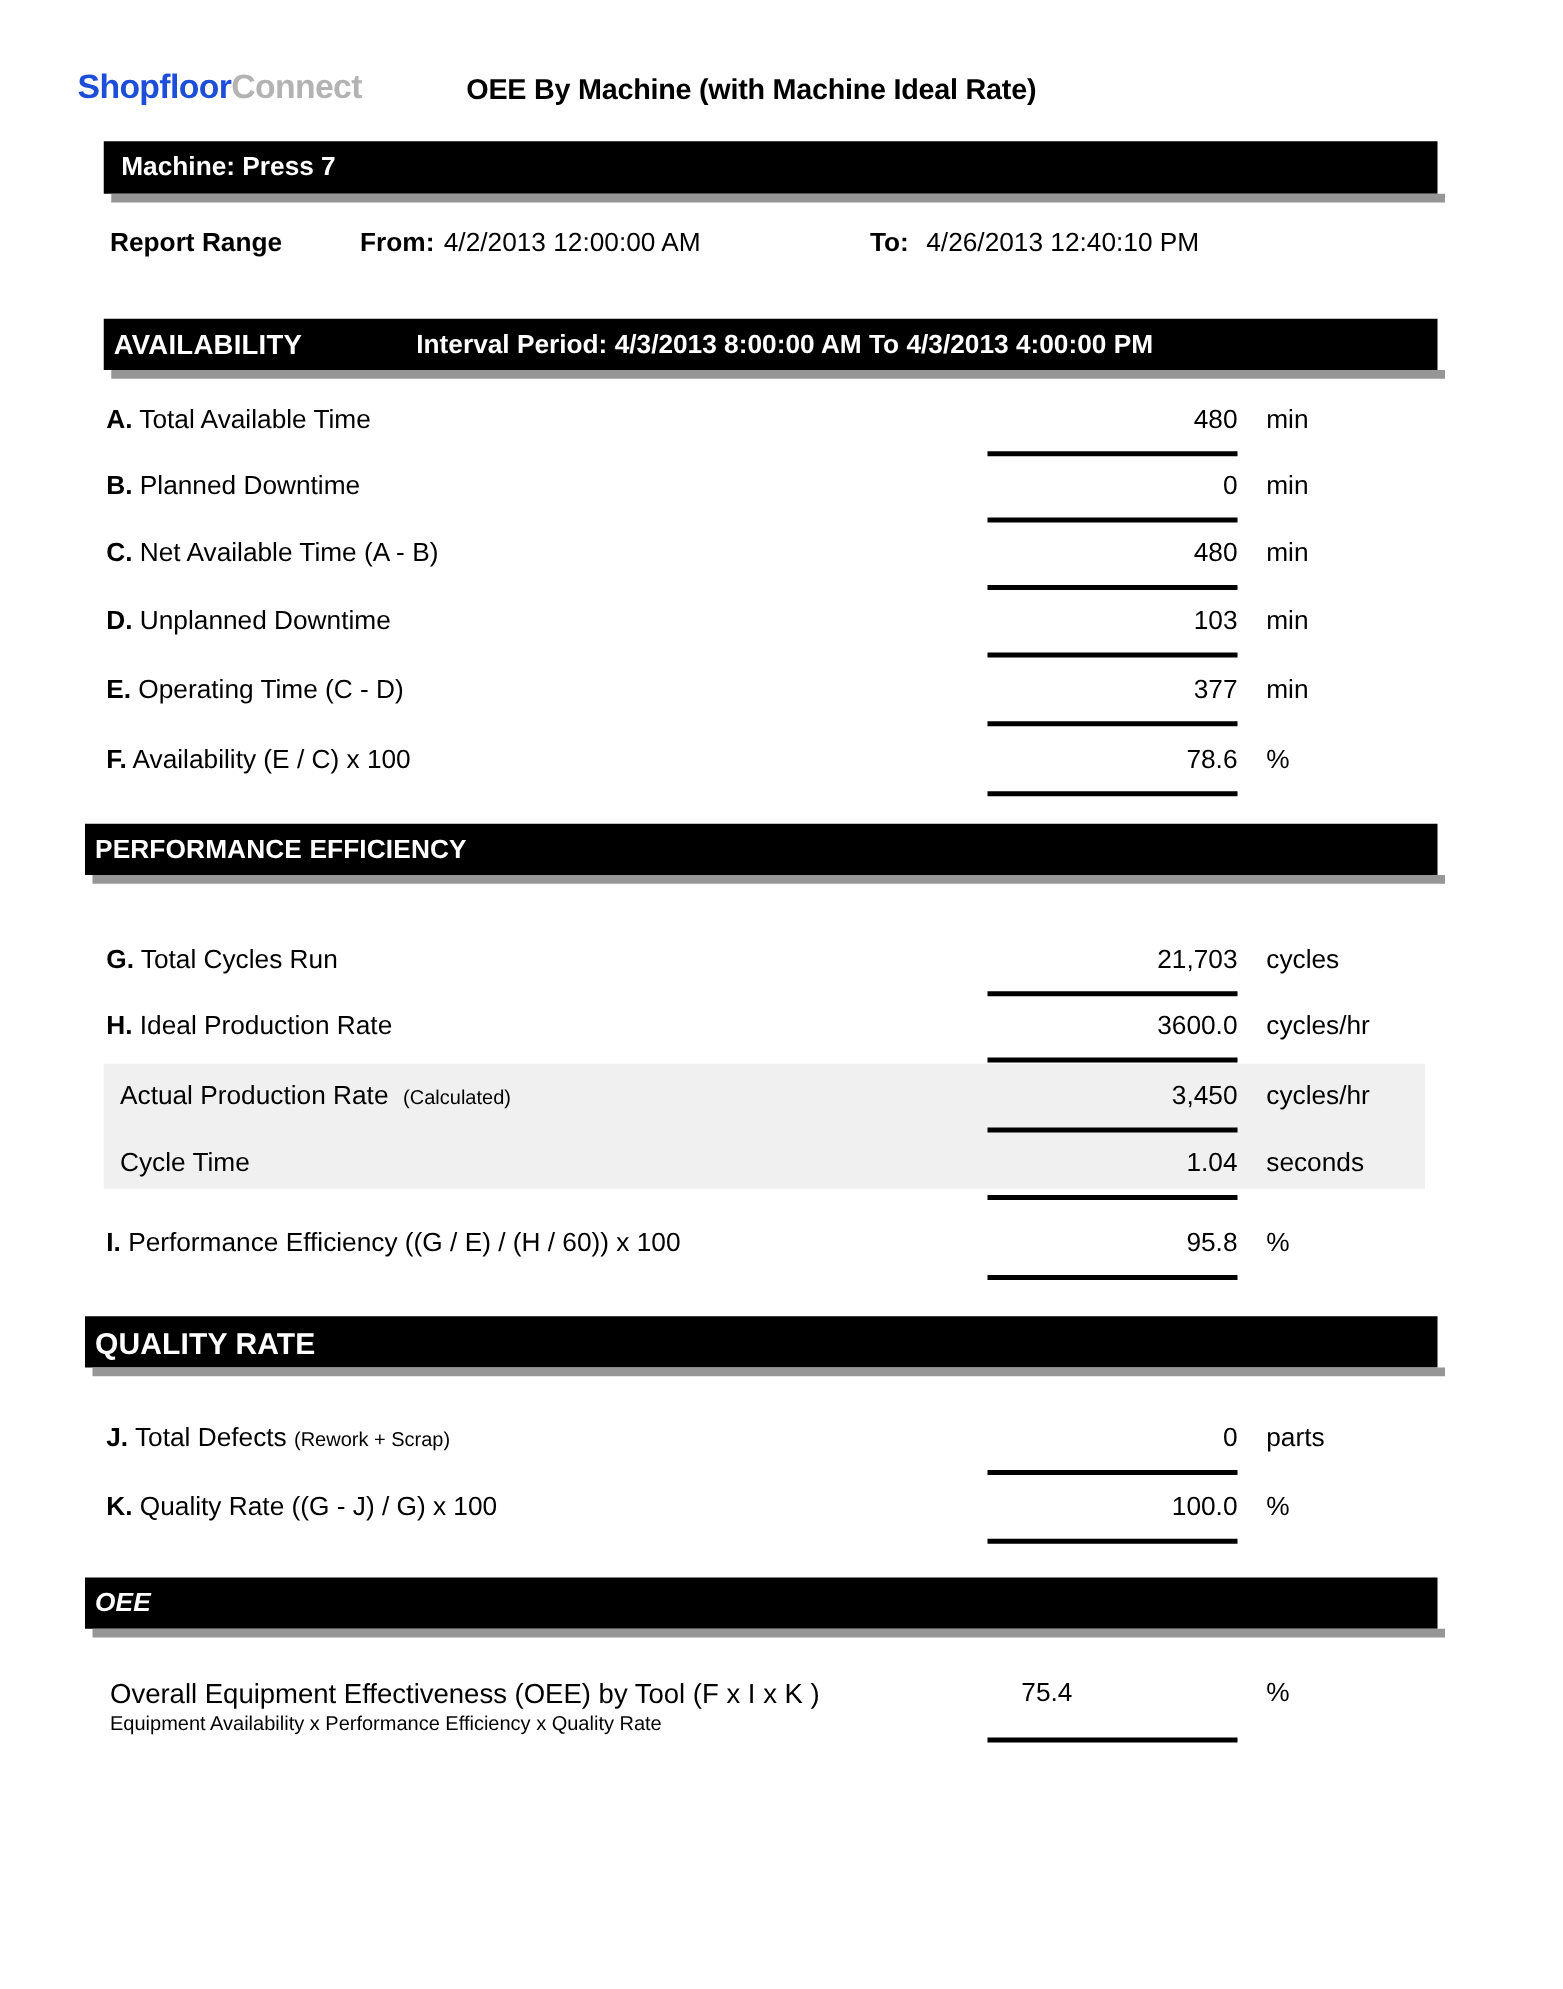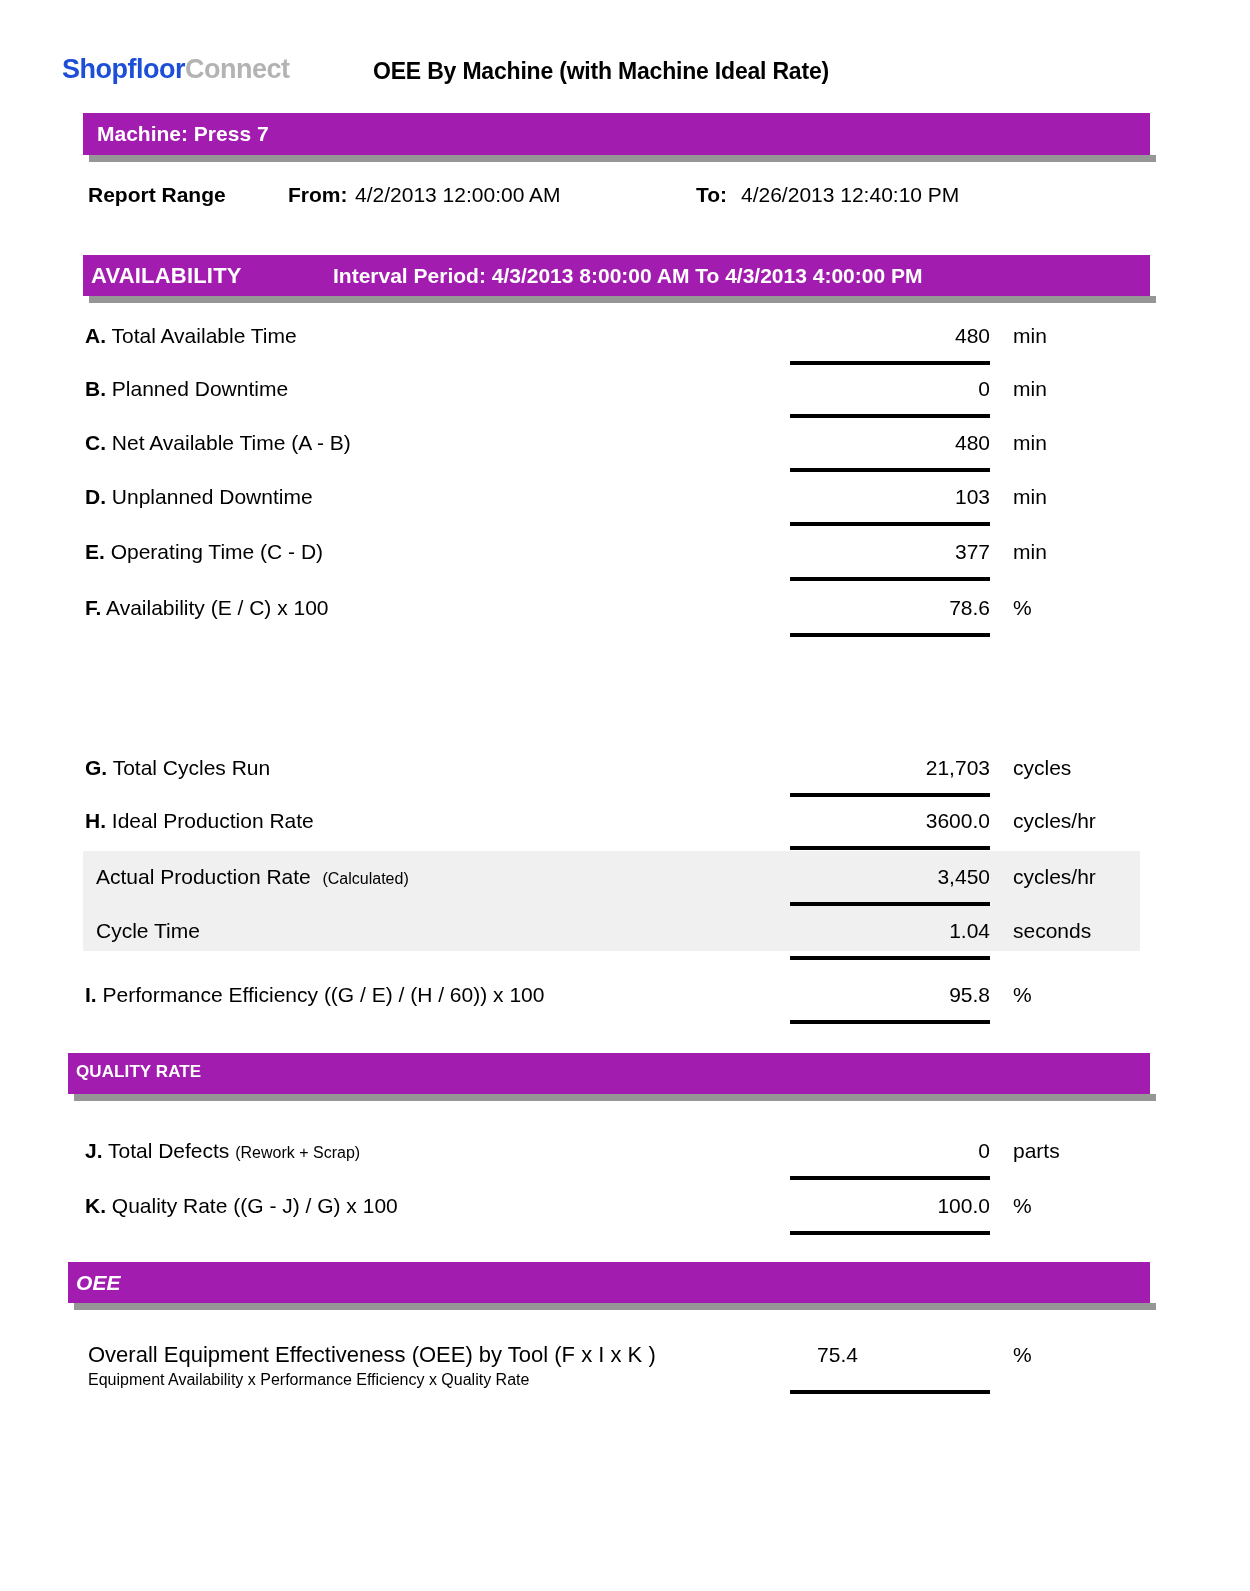--- a/index.html
+++ b/index.html
@@ -43,21 +43,21 @@
     text-align: center;
     font-size: 23px;
     font-weight: bold;
     letter-spacing: -0.2px;
     padding-left: 44px;
   }
 
   
   .blackbar {
     position: absolute;
-    background: #a21caf;
+    background: #000000;
     color: #ffffff;
     box-sizing: border-box;
   }
   .blackbar .shadow {
     position: absolute;
     left: 6px;
     top: 100%;
     width: 100%;
     height: 7px;
     background: #969696;
@@ -97,21 +97,21 @@
   }
   #performance-bar .t1 { left: 8px; top: 9px; font-size: 21px; letter-spacing: 0.1px; }
 
   
   #quality-bar {
     left: 68px;
     top: 1053px;
     width: 1082px;
     height: 41px;
   }
-  #quality-bar .t1 { left: 8px; top: 9px; font-size: 17px; letter-spacing: 0.1px; }
+  #quality-bar .t1 { left: 8px; top: 9px; font-size: 24px; letter-spacing: 0.1px; }
 
   
   #oee-bar {
     left: 68px;
     top: 1262px;
     width: 1082px;
     height: 41px;
     font-style: italic;
   }
   #oee-bar .t1 { left: 8px; top: 9px; font-size: 21px; letter-spacing: 0.1px; }
@@ -297,20 +297,24 @@
     <span class="rule"></span>
     <span class="unit">min</span>
   </div>
   <div class="row" style="top:593px">
     <span class="label"><span class="key">F.</span><span> Availability (E / C) x 100</span></span>
     <span class="value">78.6</span>
     <span class="rule"></span>
     <span class="unit">%</span>
   </div>
 
+  <div class="blackbar" id="performance-bar">
+    <span class="bar-text t1">PERFORMANCE EFFICIENCY</span>
+    <span class="shadow"></span>
+  </div>
 
   <div id="calc-band"></div>
 
   <div class="row" style="top:753px">
     <span class="label"><span class="key">G.</span><span> Total Cycles Run</span></span>
     <span class="value">21,703</span>
     <span class="rule"></span>
     <span class="unit">cycles</span>
   </div>
   <div class="row" style="top:806px">

